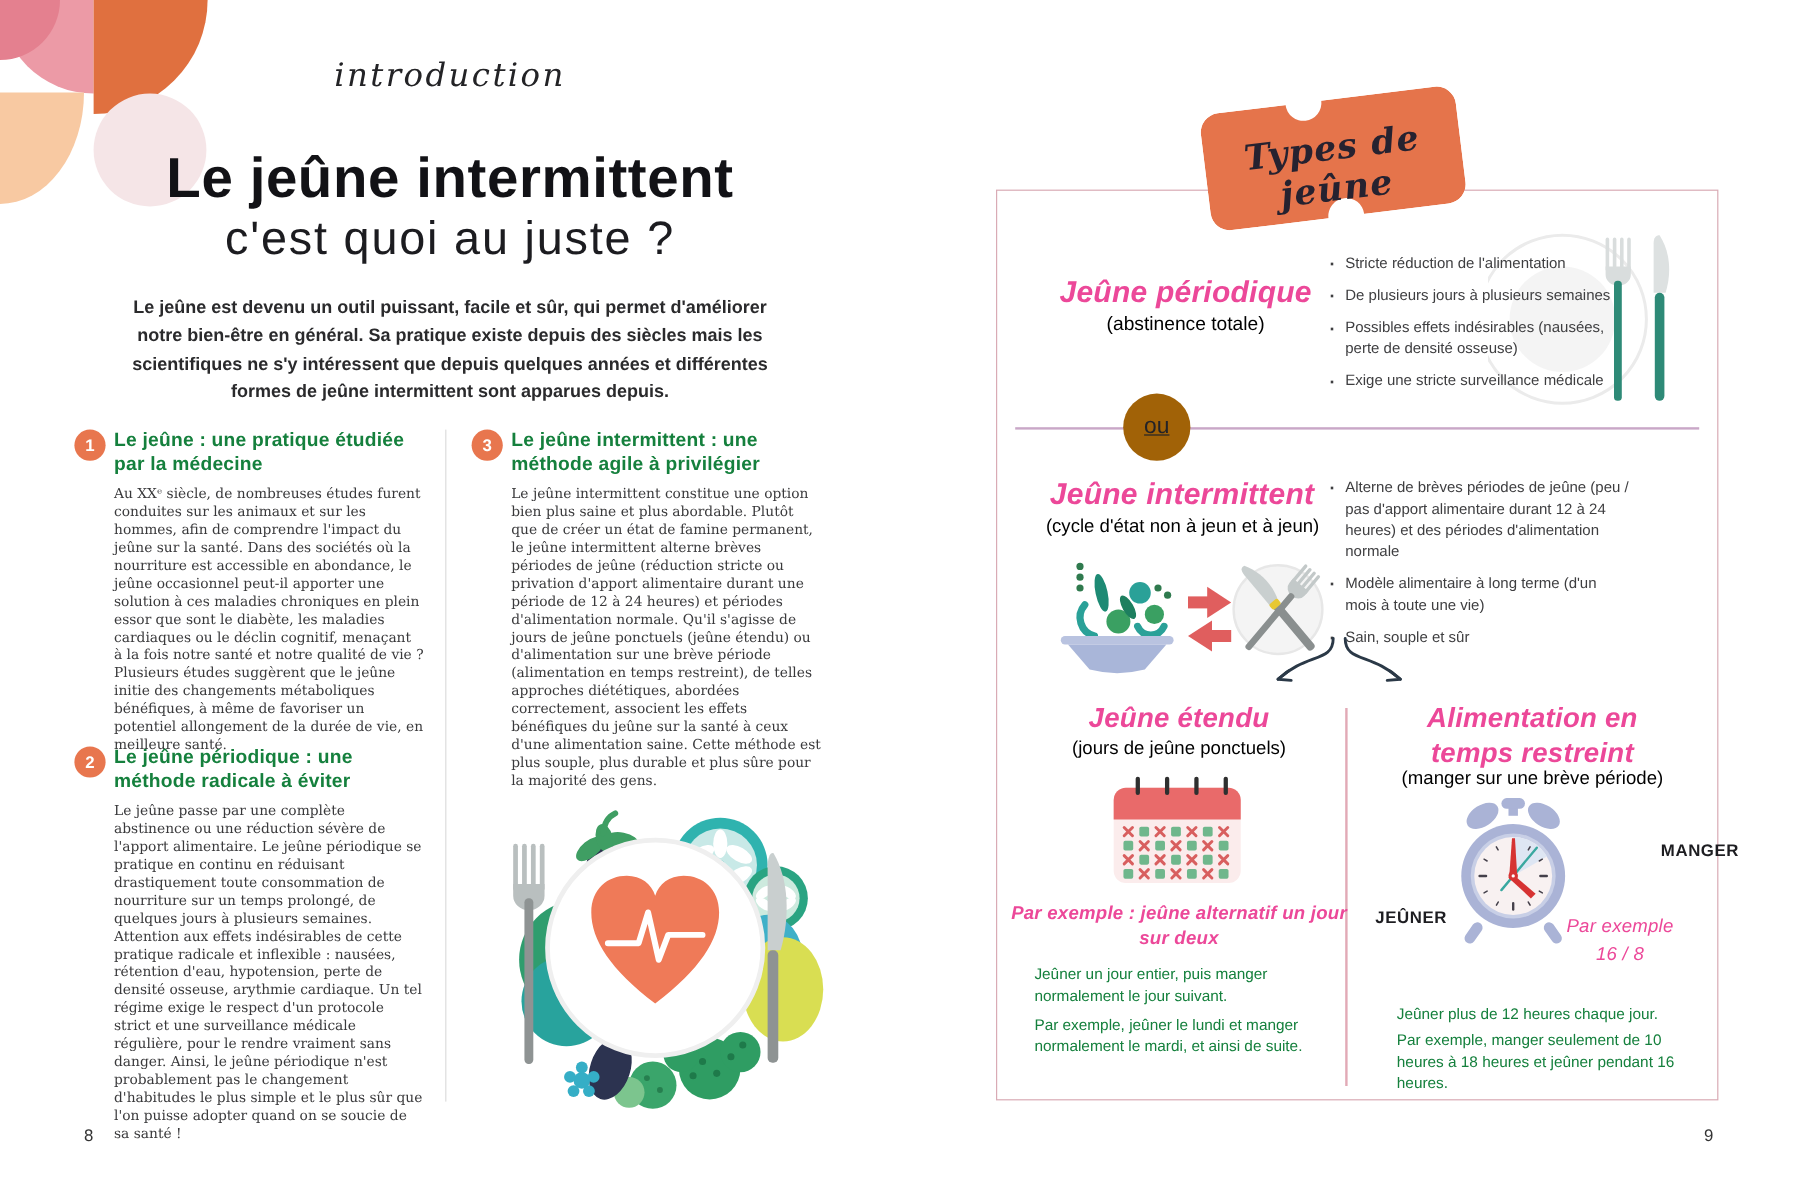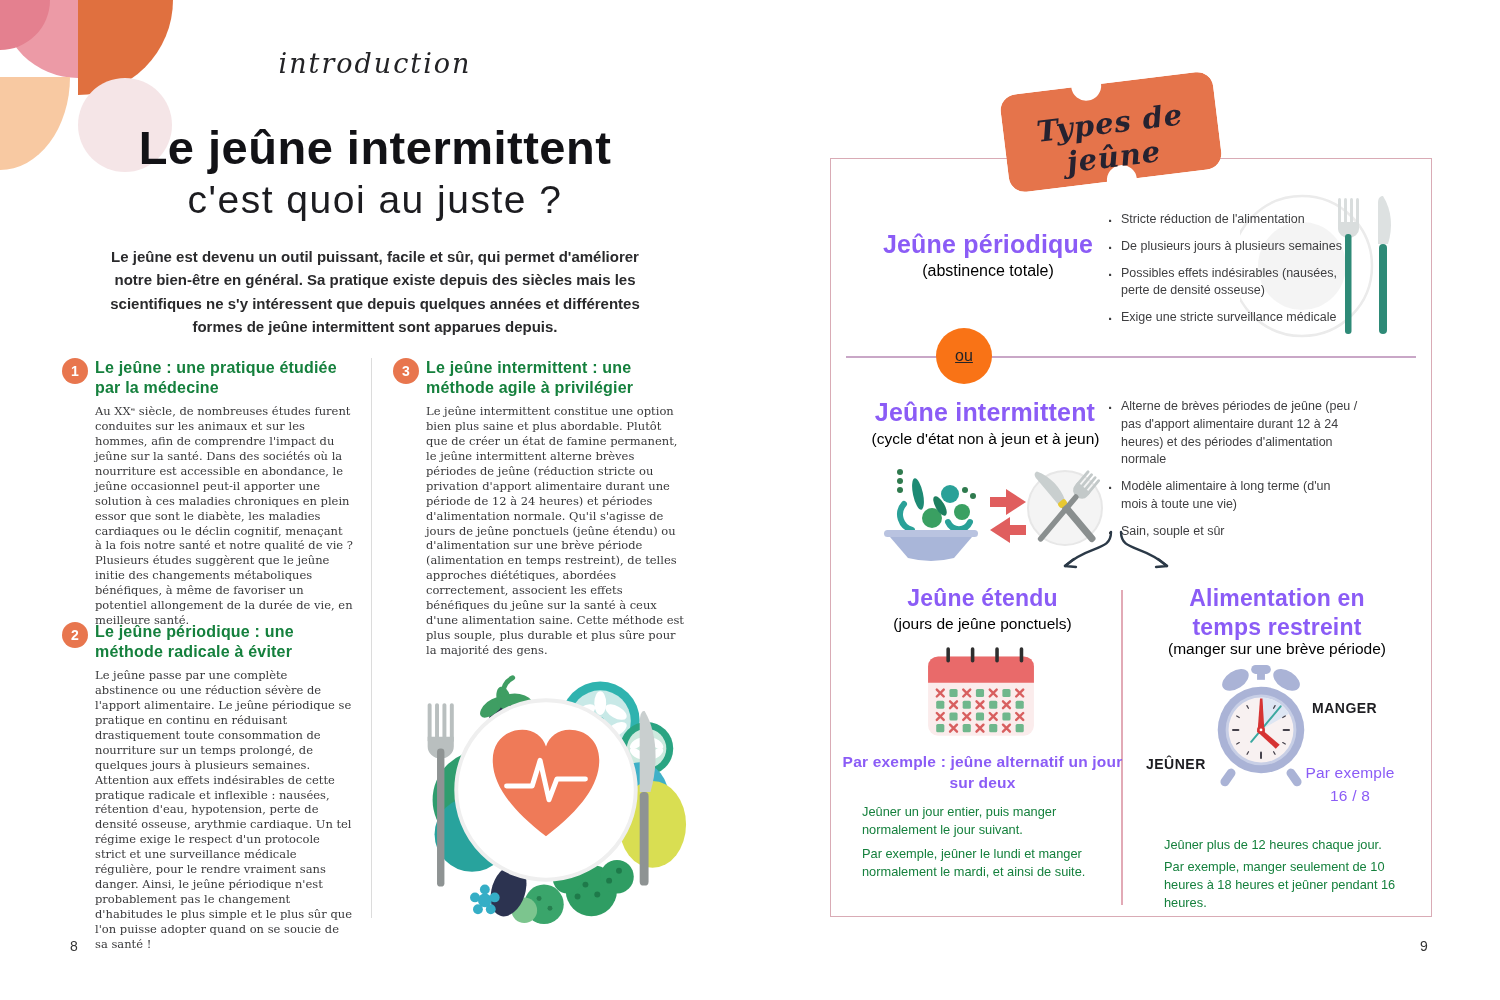--- a/index.html
+++ b/index.html
@@ -20,28 +20,28 @@
   .sec-body{font-family:"DejaVu Serif",serif;font-size:11.5px;line-height:1.3;color:#39393b;margin-top:8px;}
   .vdivider-left{left:371px;top:358px;width:1px;height:560px;background:#dcdcdc;}
   .pagenum{font-size:14px;color:#333;}
 
   
   .pink-box{left:830px;top:158px;width:600px;height:757px;border:1.5px solid #d9abb5;background:#fff;}
   .banner-wrap{left:1000px;top:76px;width:222px;height:112px;transform:rotate(-7deg);}
   .banner-text{position:absolute;left:0;top:30px;width:222px;text-align:center;
                font-family:"DejaVu Serif",serif;font-style:italic;font-weight:700;
                font-size:29px;color:#262230;letter-spacing:1px;}
-  .rp-title{font-weight:700;color:#8b5cf6;letter-spacing:.2px;}
+  .rp-title{font-weight:700;color:#ec4899;letter-spacing:.2px;font-style:italic;}
   .rp-sub{font-weight:400;color:#000000;}
   .bullets{list-style:none;margin:0;padding:0;font-size:12.5px;line-height:1.42;color:#3e3e40;}
   .bullets li{position:relative;padding-left:13px;margin-bottom:9px;}
   .bullets li::before{content:"·";position:absolute;left:0;top:-1px;font-weight:700;font-size:15px;color:#3e3e40;}
   .ou-line{left:846px;top:356px;width:570px;height:1.5px;background:#c9a7c7;}
-  .ou-circle{left:936px;top:328px;width:56px;height:56px;border-radius:50%;background:#f97316;
-             display:flex;align-items:center;justify-content:center;font-size:16px;color:#232327;text-decoration:underline;}
+  .ou-circle{left:936px;top:328px;width:56px;height:56px;border-radius:50%;background:#a16207;
+             display:flex;align-items:center;justify-content:center;font-size:19px;color:#232327;text-decoration:underline;}
   .vdivider-pink{left:1121px;top:590px;width:2px;height:315px;background:#e2aab6;}
   .small-body{font-size:12.8px;line-height:1.42;color:#15803d;}
   .tag-label{font-size:14px;font-weight:700;letter-spacing:.5px;color:#1d1d21;}
 </style>
 </head>
 <body>
 
 <div id="stage">
 
   <svg class="abs" style="left:0;top:0" width="175" height="175" viewBox="0 0 175 175">
@@ -356,21 +356,21 @@
         <line x1="35.3" y1="53.8" x2="37.9" y2="55.3" stroke="#44404a" stroke-width="1.3" stroke-linecap="round"></line>
         <line x1="45.7" y1="43.3" x2="47.2" y2="45.9" stroke="#44404a" stroke-width="1.3" stroke-linecap="round"></line>
       </g>
     <line x1="50" y1="80" x2="80" y2="44" stroke="#3aa8a0" stroke-width="2" stroke-linecap="round"></line>
     <polygon points="56.5,70 59,36 61.5,36 63.5,70" fill="#d63333"></polygon>
     <polygon points="58.5,65.5 79,83 75,87 56,69.5" fill="#d63333"></polygon>
     <circle cx="60" cy="68" r="4" fill="#d63333"></circle>
       <circle cx="60" cy="68" r="1.4" fill="#fff"></circle>
   </svg>
 
-  <div class="abs tag-label" style="left:1312px;top:700px;">MANGER</div>
+  <div class="abs tag-label" style="left:1384px;top:700px;">MANGER</div>
   <div class="abs tag-label" style="left:1146px;top:756px;">JEÛNER</div>
   <div class="abs rp-title center" style="left:1300px;top:764px;width:100px;font-size:15.5px;font-weight:400;">Par exemple</div>
   <div class="abs rp-title center" style="left:1300px;top:787px;width:100px;font-size:15.5px;font-weight:400;">16 / 8</div>
   <div class="abs small-body" style="left:1164px;top:836px;width:270px;">Jeûner plus de 12 heures chaque jour.</div>
   <div class="abs small-body" style="left:1164px;top:858px;width:250px;">Par exemple, manger seulement de 10 heures à 18 heures et jeûner pendant 16 heures.</div>
 
   <div class="abs pagenum" style="left:1420px;top:938px;">9</div>
 
 </div>
 

